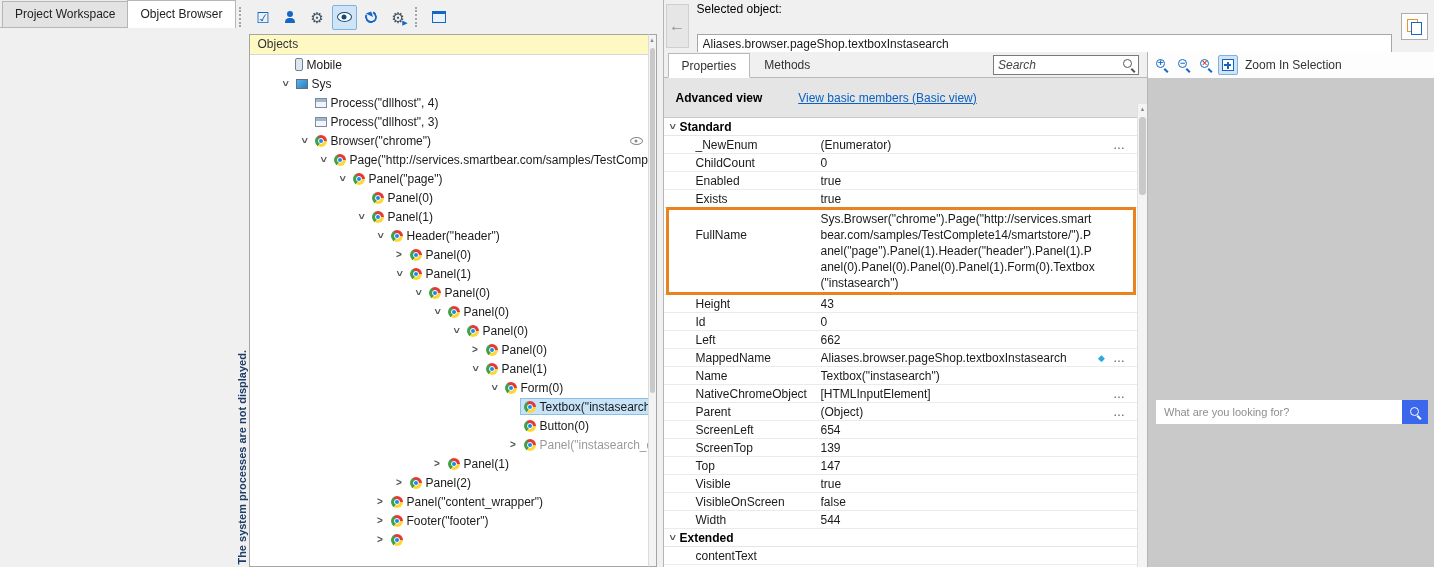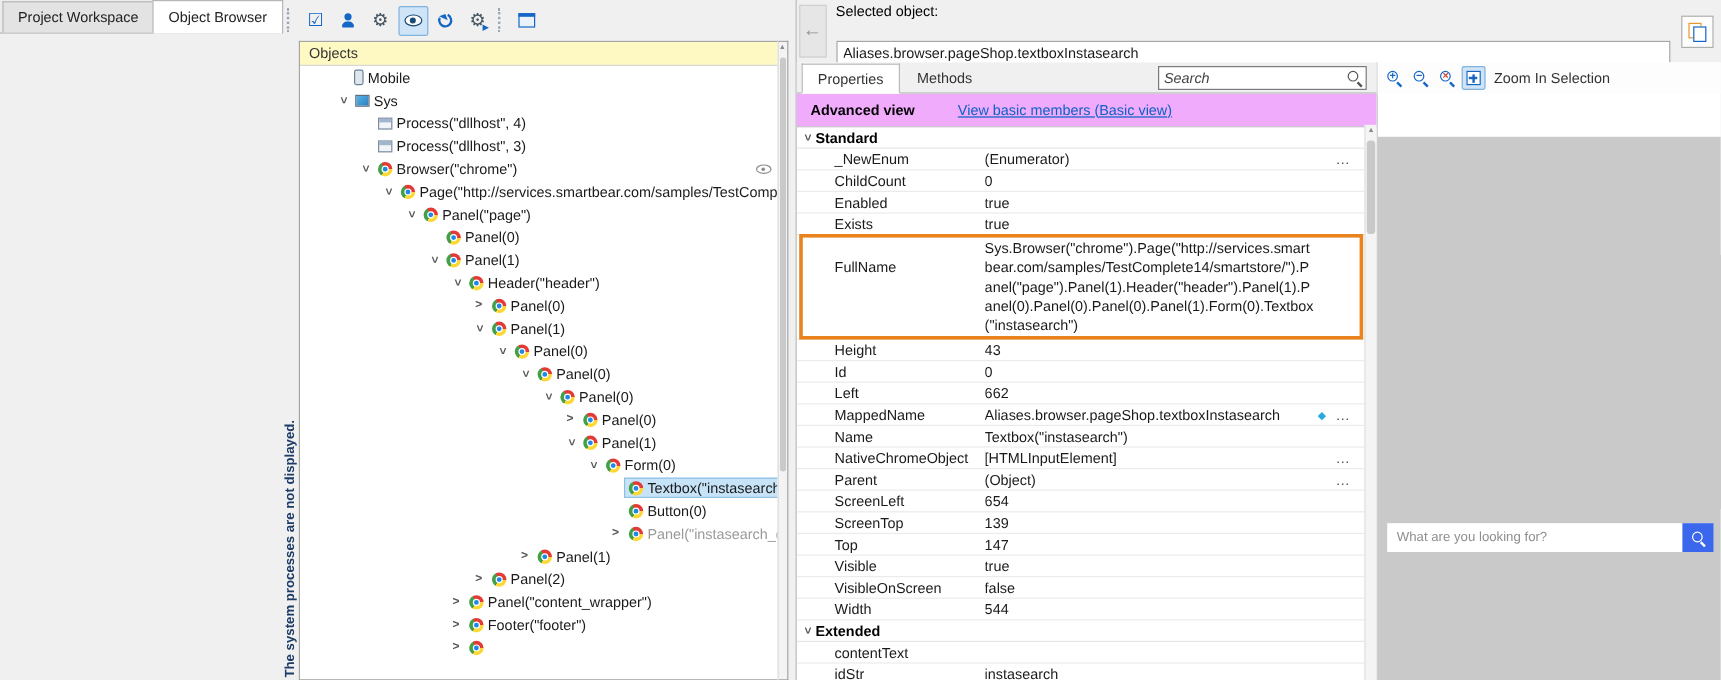--- a/index.html
+++ b/index.html
@@ -72,29 +72,29 @@
   .copy-btn { width:27px; height:27px; background:#fdfdfd; border:1px solid #adadad; display:flex; align-items:center; justify-content:center; margin-left:9px; flex:none; cursor:default; }
   .copy-ic { position:relative; width:15px; height:14px; }
   .copy-ic::before { content:''; position:absolute; left:0; top:0; width:9px; height:11px; border:1.5px solid #e8962e; background:#fff; }
   .copy-ic::after { content:''; position:absolute; left:4px; top:3px; width:9px; height:11px; border:1.5px solid #1467c6; background:#fff; }
 
   .content-split { flex:1; display:flex; min-height:0; }
   .props-panel { flex:1; background:#fff; position:relative; display:flex; flex-direction:column; min-width:0; }
   .ptabs-row { height:26px; flex:none; background:#f0f0f0; border-bottom:1px solid #b9b9b9; display:flex; align-items:flex-end; padding-left:4px; position:relative; }
   .ptab { height:25px; line-height:24px; padding:0 13px; font-size:12px; color:#333; border:1px solid transparent; cursor:default; }
   .ptab.active { background:#fff; border-color:#b9b9b9; border-bottom-color:#fff; margin-bottom:-1px; }
-  .searchbox { position:absolute; right:8px; top:3px; width:174px; height:20px; background:#fff; border:1px solid #7a7a7a; display:flex; align-items:center; }
+  .searchbox { position:absolute; right:8px; top:3px; width:146px; height:20px; background:#fff; border:1px solid #7a7a7a; display:flex; align-items:center; }
   .searchbox input { flex:1; border:none; outline:none; height:16px; font-family:"Liberation Sans",sans-serif; font-size:12px; padding:0 4px; min-width:0; background:transparent; }
   .searchbox input::placeholder { font-style:italic; color:#444; opacity:1; }
   .mag { width:14px; height:14px; position:relative; display:inline-block; flex:none; }
   .mag::before { content:''; position:absolute; left:1px; top:1px; width:7px; height:7px; border:1.6px solid currentColor; border-radius:50%; }
   .mag::after { content:''; position:absolute; left:9.5px; top:9.5px; width:5px; height:1.8px; background:currentColor; transform:rotate(45deg); transform-origin:0 0; }
   .searchbox .mag { color:#555; margin-right:2px; }
 
-  .view-row { height:28px; flex:none; background:#f0abfc; border-bottom:1px solid #c9c9c9; display:flex; align-items:center; padding-left:12px; }
+  .view-row { height:40px; flex:none; background:#e5e5e5; border-bottom:1px solid #c9c9c9; display:flex; align-items:center; padding-left:12px; }
   .adv { font-weight:bold; color:#000; }
   .basic-link { margin-left:36px; color:#0b61c4; text-decoration:underline; cursor:pointer; }
 
   .grid { flex:1; overflow:hidden; margin-right:10px; }
   .sec-row { height:18px; display:flex; align-items:center; border-bottom:1px solid #e6e6e6; }
   .sec-row .chev { margin-left:2px; }
   .sec-name { font-weight:bold; color:#000; margin-left:1px; }
   .prop-row { min-height:18px; display:flex; align-items:center; border-bottom:1px solid #ebebeb; position:relative; }
   .pname { width:157px; padding-left:32px; flex:none; color:#1a1a1a; }
   .pval { flex:1; color:#1a1a1a; white-space:nowrap; overflow:hidden; padding-right:40px; }
@@ -113,21 +113,21 @@
   .ztoolbar { height:26px; flex:none; display:flex; align-items:center; gap:2px; padding:0 4px; background:#fdfdfd; }
   .zbtn { width:20px; height:20px; display:flex; align-items:center; justify-content:center; position:relative; border:1px solid transparent; border-radius:2px; flex:none; }
   .zbtn.active { background:#cfe4f7; border-color:#7fb2dd; }
   .zbtn .mag { color:#1467c6; }
   .zsym { position:absolute; left:5px; top:2px; font-size:9px; font-weight:bold; color:#1467c6; }
   .zsym.red { color:#d23f31; }
   .zsel { width:12px; height:12px; border:1.6px solid #1565c0; background:#fff; position:relative; }
   .zsel::before { content:''; position:absolute; left:1px; top:4px; width:7px; height:2px; background:#1565c0; }
   .zsel::after { content:''; position:absolute; left:3.5px; top:1.5px; width:2px; height:7px; background:#1565c0; }
   .zlabel { margin-left:5px; color:#333; }
-  .preview { flex:1; background:#c9c9c9; position:relative;margin-top:36px; }
+  .preview { flex:1; background:#c9c9c9; position:relative; }
   .psearch { position:absolute; left:8px; right:6px; top:322px; height:24px; background:#fff; display:flex; align-items:center; }
   .ptext { flex:1; padding-left:8px; font-size:11px; color:#8e8e8e; }
   .pbtn { width:26px; height:24px; background:#3a67ec; display:flex; align-items:center; justify-content:center; flex:none; }
   .pbtn .mag { color:#fff; width:13px; height:13px; }
 </style>
 </head>
 <body>
 
 <div class="app">
   <div class="tabbar">

